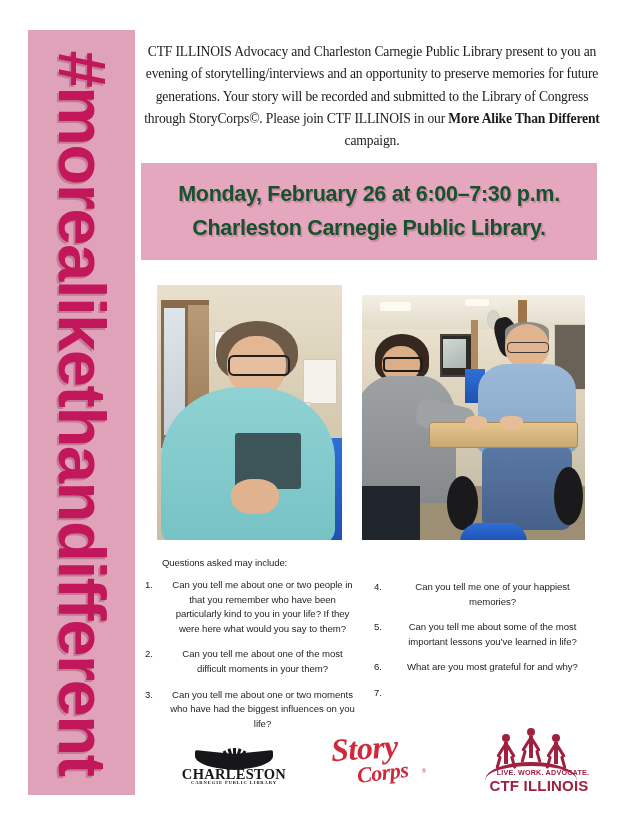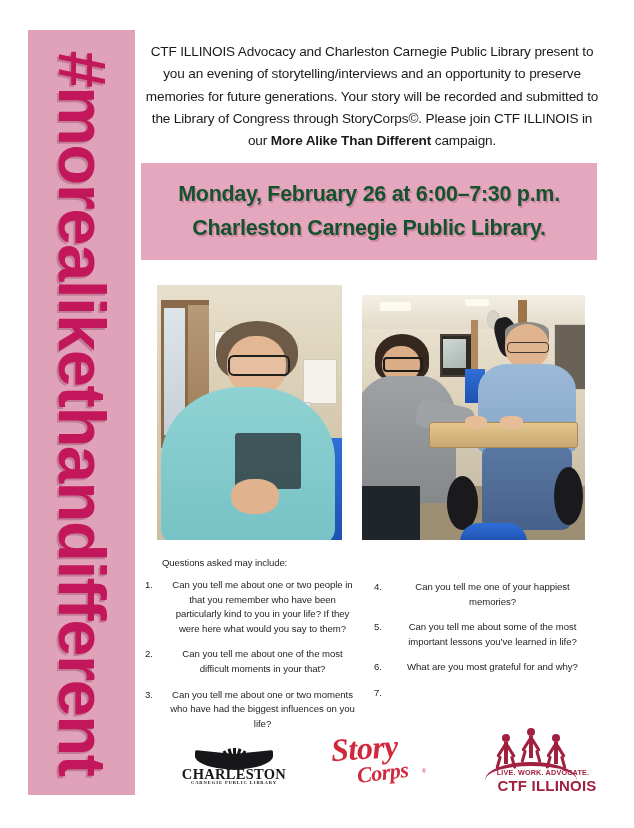--- a/index.html
+++ b/index.html
@@ -47,21 +47,21 @@
     left: 141px;
     top: 30px;
     width: 462px;
     height: 768px;
   }
 
   
   .intro {
     width: 456px;
     margin: 11px 0 0 3px;
-    font-family: Liberation Sans, sans-serif;
+    font-family: Liberation Serif, serif;
     font-size: 13.6px;
     line-height: 22.3px;
     text-align: center;
     color: #1b1b1b;
     letter-spacing: -0.15px;
   }
   .intro .emph { font-weight: bold; }
 
   
   .date-banner {
@@ -269,21 +269,21 @@
   .ctf-arc {
     position: absolute; left: 8px; top: 38px; width: 92px; height: 14px;
     border-top: 4px solid #a02040; border-radius: 50% / 100% 100% 0 0;
   }
   .ctf-tag {
     position: absolute; left: 12px; top: 46px; width: 108px; text-align: center;
     font-family: "Liberation Sans", sans-serif; font-weight: bold;
     font-size: 7.2px; letter-spacing: 0.2px; color: #a02040;
   }
   .ctf-name {
-    position: absolute; left: 16px; top: 55px; width: 108px; text-align: center;
+    position: absolute; left: 8px; top: 55px; width: 108px; text-align: center;
     font-family: "Liberation Sans", sans-serif; font-weight: bold;
     font-size: 15px; letter-spacing: 0.2px; color: #a02040;
   }
 </style>
 </head>
 <body>
 
 <div class="hashtag-band">
   <div class="hashtag-text">#morealikethandifferent</div>
 </div>
@@ -356,21 +356,21 @@
 
   <div class="q-cols">
 
     <div class="q-col q-col-left">
       <div class="q-item">
         <span class="q-num">1.</span>
         <span class="q-text">Can you tell me about one or two people in that you remember who have been particularly kind to you in your life?  If they were here what would you say to them?</span>
       </div>
       <div class="q-item">
         <span class="q-num">2.</span>
-        <span class="q-text">Can you tell me about one of the most difficult moments in your that?</span>
+        <span class="q-text">Can you tell me about one of the most difficult moments in your them?</span>
       </div>
       <div class="q-item">
         <span class="q-num">3.</span>
         <span class="q-text">Can you tell me about one or two moments who have had the biggest influences on you life?</span>
       </div>
     </div>
 
     <div class="q-col q-col-right">
       <div class="q-item">
         <span class="q-num">4.</span>

